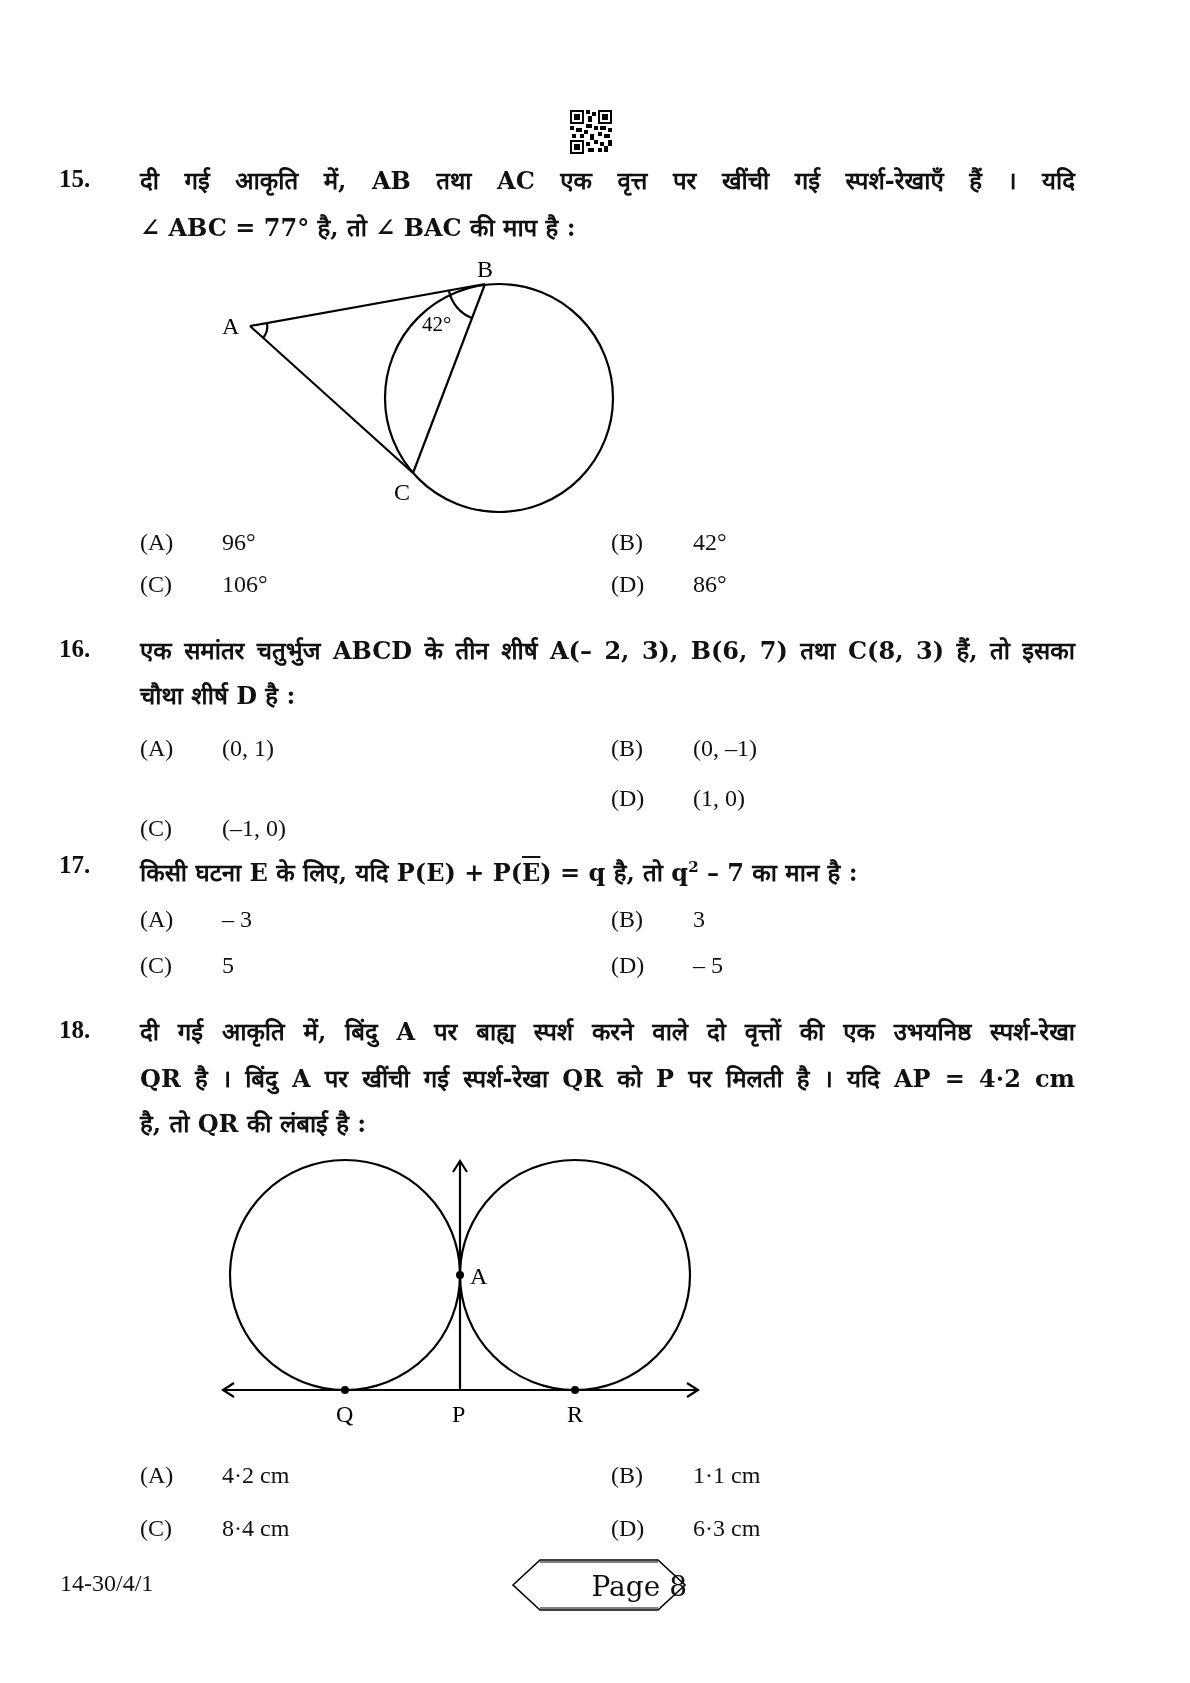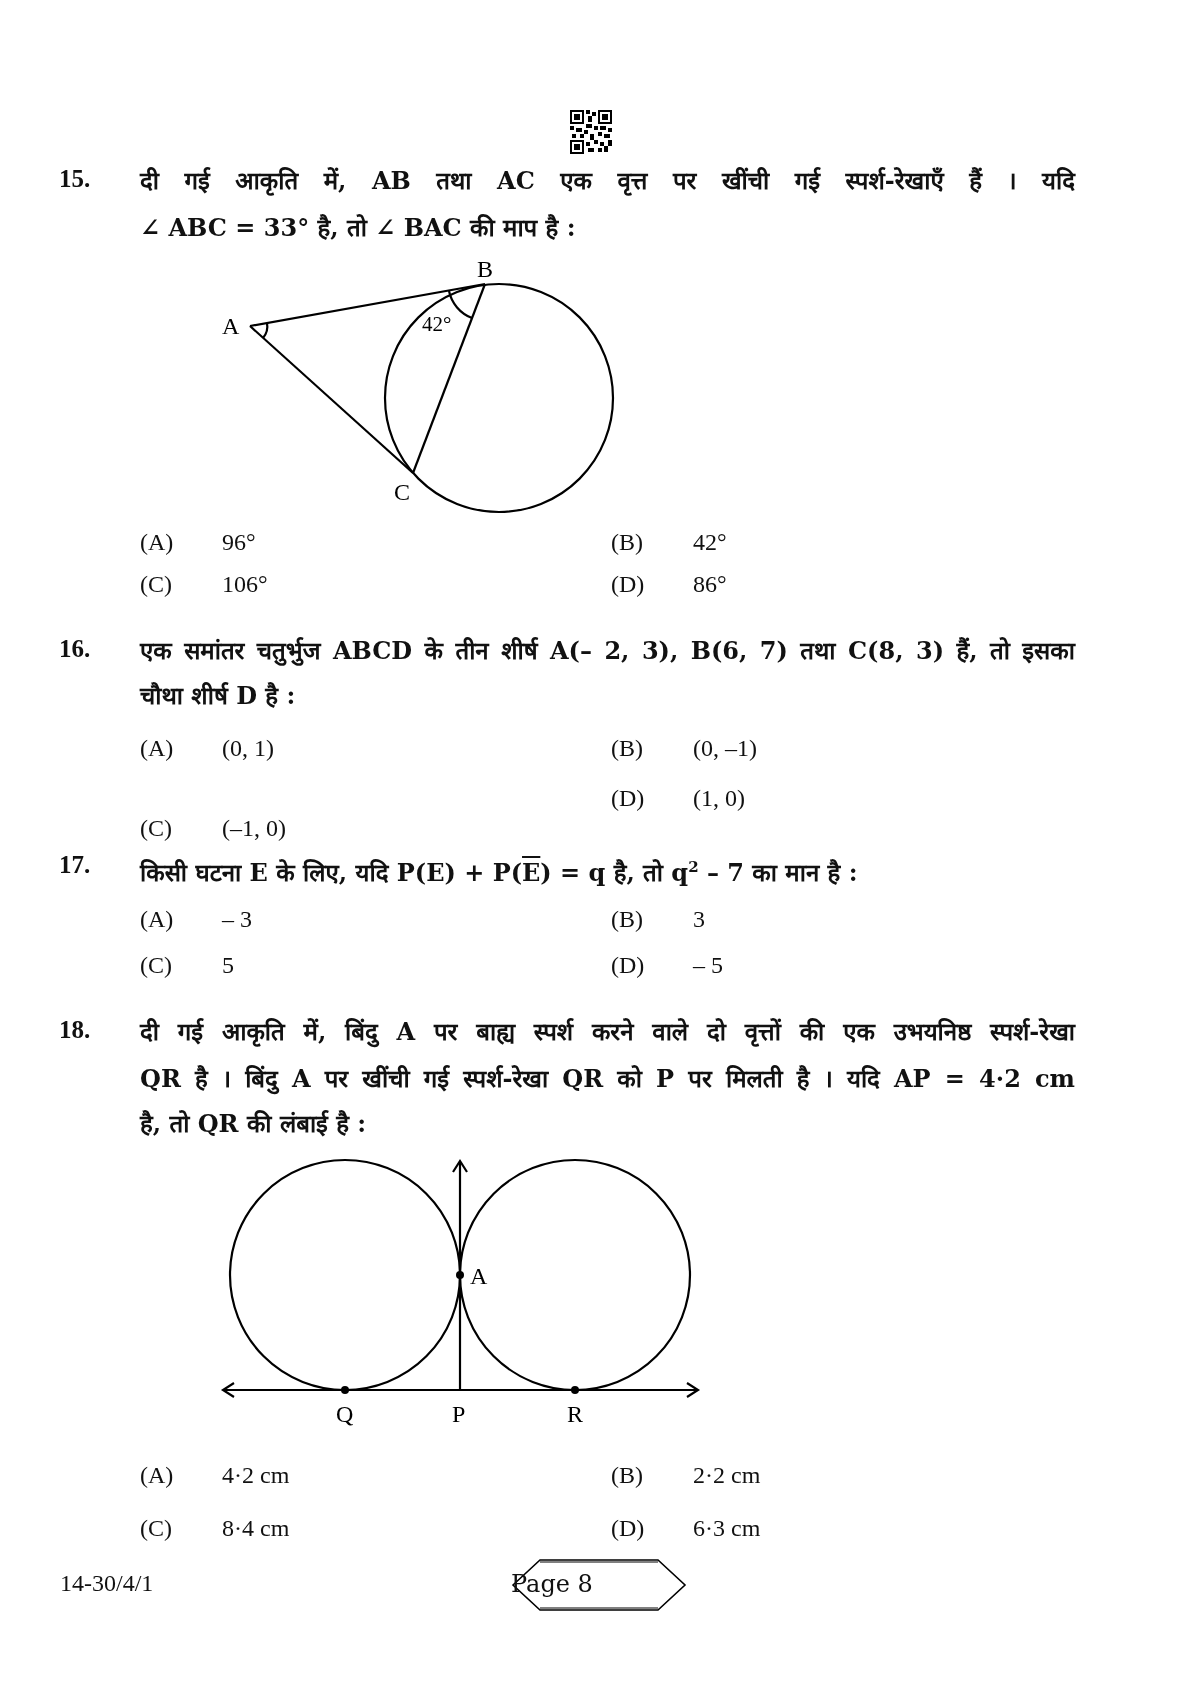--- a/index.html
+++ b/index.html
@@ -8,21 +8,21 @@
   .qnum { position:absolute; left:50px; font-weight:bold; font-size:25px; font-family:"Liberation Serif","DejaVu Serif",serif;margin-left:9px; }
   .qline { position:absolute; left:140px; font-size:24px; white-space:nowrap; line-height:30px;font-weight:bold; }
   .justify { width:935px; text-align:justify; text-align-last:justify; }
   .opt { position:absolute; font-size:24px; white-space:nowrap; line-height:30px; font-family:"Liberation Serif","DejaVu Serif",serif; }
   .opt .lbl { display:inline-block; width:82px; }
   .fig { position:absolute; left:0; top:0; }
   .fig text { font-family:"Liberation Serif","DejaVu Serif",serif; }
   .qr { position:absolute; left:570px; top:110px; width:42px; height:44px; }
   .footer-code { position:absolute; left:60px; top:1570px; font-size:24px; font-family:"Liberation Serif",serif; }
   .page-badge { position:absolute; left:511px; top:1558px; width:176px; height:54px; }
-  .page-badge span { position:absolute; left:0; right:0; top:12px; text-align:left; font-size:24px; font-family:"DejaVu Serif",serif; }
+  .page-badge span { position:absolute; left:0; right:0; top:12px; text-align:right; font-size:28px; font-family:"DejaVu Serif",serif; }
   sup { font-size:15px; }
   .ebar { text-decoration:overline; }
 </style>
 </head>
 <body>
 
 <svg class="qr" viewBox="0 0 21 22">
   <rect x="0" y="0" width="21" height="22" fill="#fff"></rect>
   <rect x="0.5" y="0.5" width="6" height="6" fill="none" stroke="#000" stroke-width="1"></rect>
   <rect x="2" y="2" width="3" height="3" fill="#000"></rect>
@@ -52,21 +52,21 @@
     <rect x="19" y="15" width="2" height="3"></rect>
       <rect x="9" y="19" width="3" height="2"></rect>
     <rect x="14" y="19" width="2" height="2"></rect>
       <rect x="17" y="18" width="2" height="3"></rect>
   </g>
 </svg>
 
 <div>
   <div class="qnum" style="top:165px">15.</div>
   <div class="qline justify" style="top:166px">दी गई आकृति में, AB तथा AC एक वृत्त पर खींची गई स्पर्श-रेखाएँ हैं । यदि</div>
-  <div class="qline" style="top:213px">∠ ABC = 33° है, तो ∠ BAC की माप है :</div>
+  <div class="qline" style="top:213px">∠ ABC = 77° है, तो ∠ BAC की माप है :</div>
 
   <svg class="fig" width="1190" height="560">
     <g stroke="#000" stroke-width="2.2" fill="none">
       <circle cx="499" cy="398" r="114"></circle>
       <line x1="250" y1="326" x2="485" y2="284"></line>
       <line x1="250" y1="326" x2="413" y2="473"></line>
       <line x1="485" y1="284" x2="413" y2="473"></line>
       <path d="M 267 323 A 18 18 0 0 1 263 338"></path>
       <path d="M 449 291 A 37 37 0 0 0 472 318"></path>
     </g>
@@ -122,21 +122,21 @@
       <circle cx="345" cy="1390" r="4"></circle>
       <circle cx="575" cy="1390" r="4"></circle>
     </g>
     <text x="470" y="1284" font-size="24">A</text>
     <text x="336" y="1422" font-size="24">Q</text>
     <text x="452" y="1422" font-size="24">P</text>
     <text x="567" y="1422" font-size="24">R</text>
   </svg>
 
   <div class="opt" style="left:140px; top:1460px"><span class="lbl">(A)</span><span>4·2 cm</span></div>
-  <div class="opt" style="left:611px; top:1460px"><span class="lbl">(B)</span><span>2·2 cm</span></div>
+  <div class="opt" style="left:611px; top:1460px"><span class="lbl">(B)</span><span>1·1 cm</span></div>
   <div class="opt" style="left:140px; top:1513px"><span class="lbl">(C)</span><span>8·4 cm</span></div>
   <div class="opt" style="left:611px; top:1513px"><span class="lbl">(D)</span><span>6·3 cm</span></div>
 </div>
 
 <div class="footer-code">14-30/4/1</div>
 <div class="page-badge">
   <svg width="176" height="54">
     <polygon points="2,27 29,2 147,2 174,27 147,52 29,52" fill="#fff" stroke="#000" stroke-width="1.6"></polygon>
     <line x1="29" y1="4" x2="147" y2="4" stroke="#000" stroke-width="1"></line>
     <line x1="29" y1="50" x2="147" y2="50" stroke="#000" stroke-width="1"></line>

